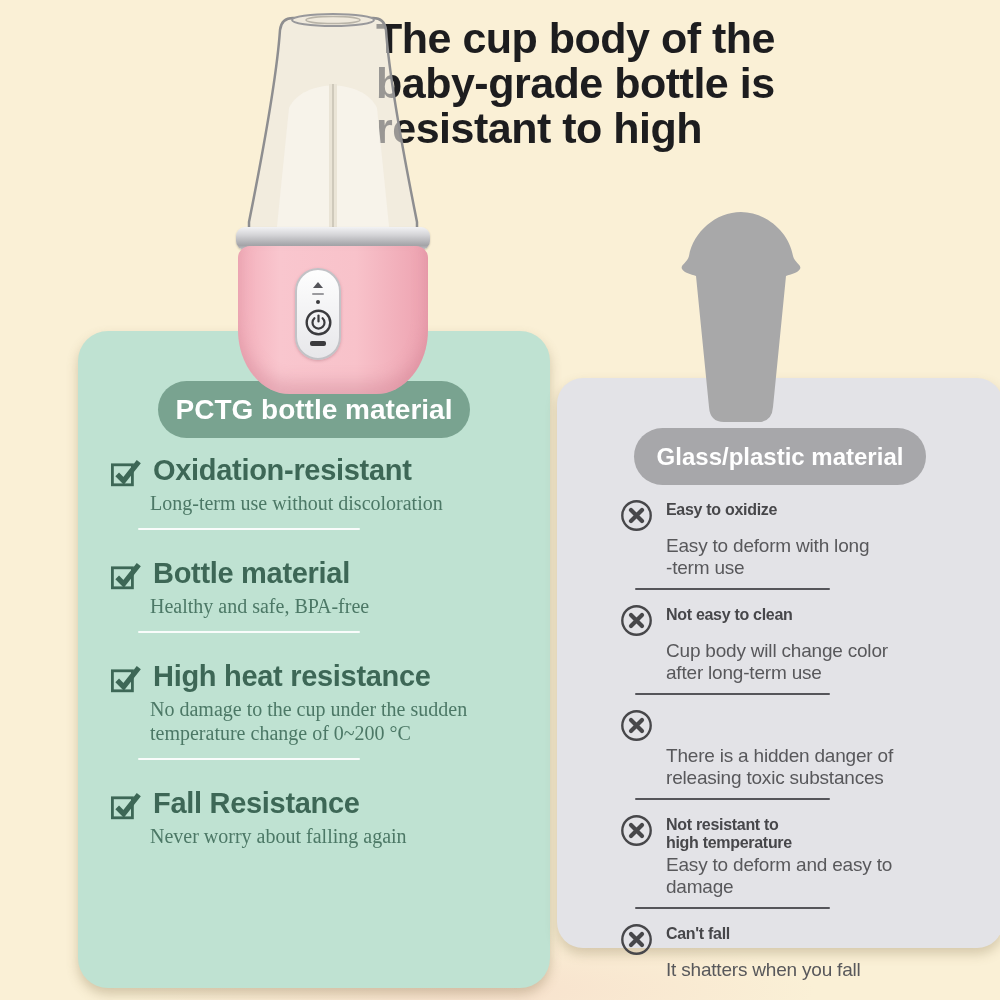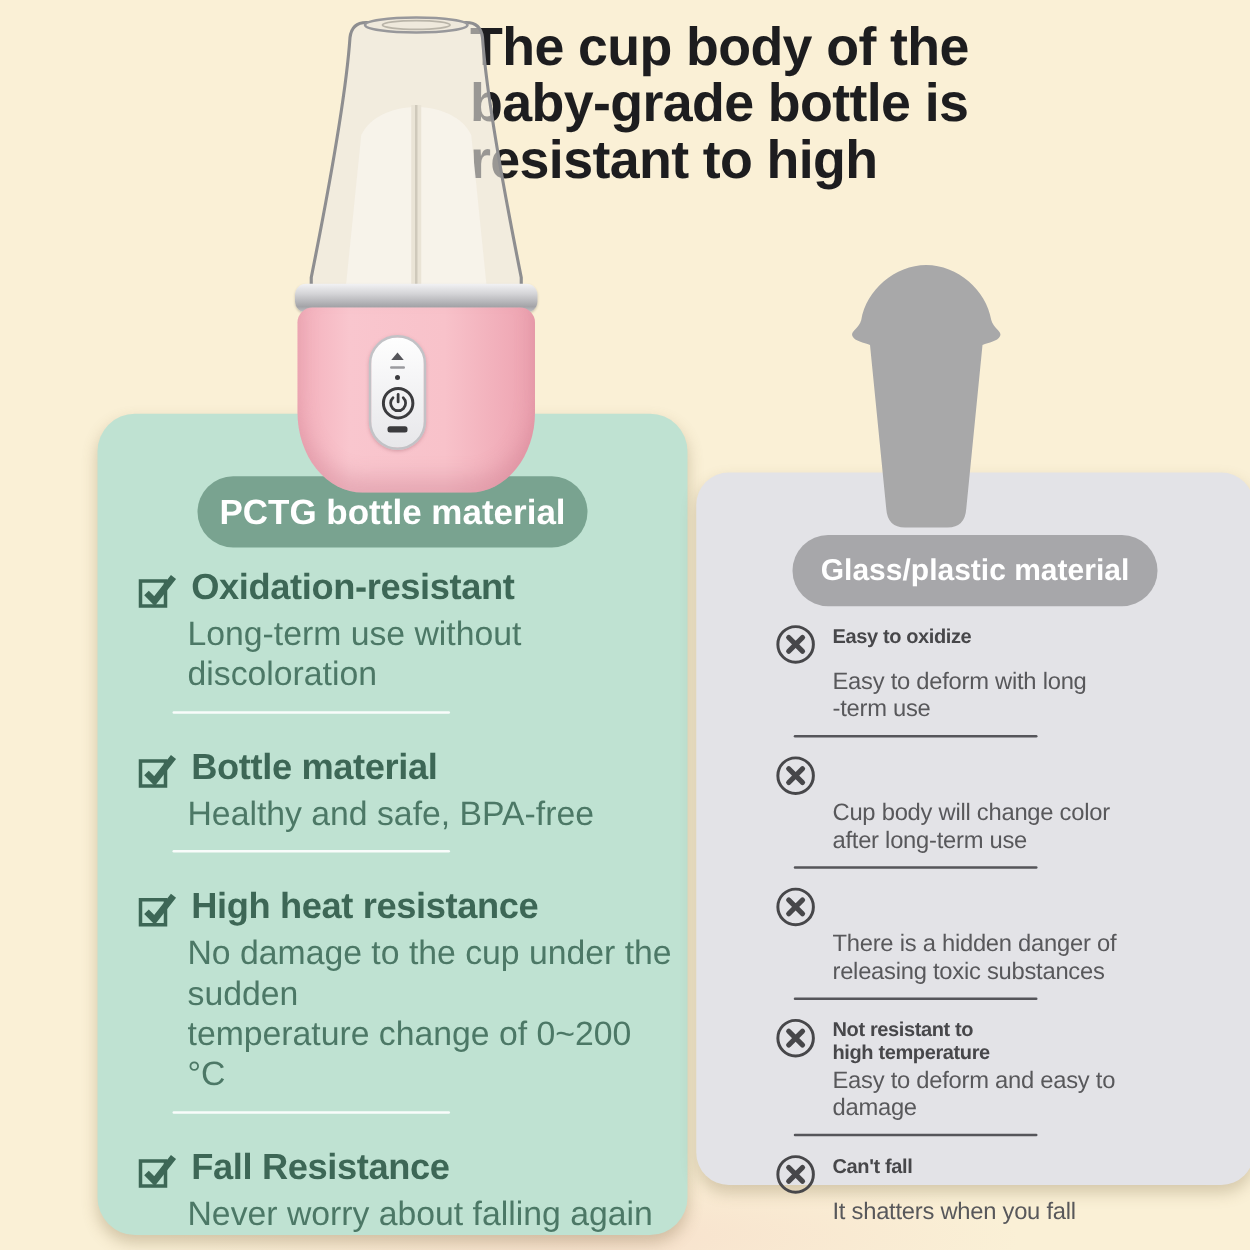--- a/index.html
+++ b/index.html
@@ -34,22 +34,23 @@
     margin:50px auto 0 auto;height:57px;border-radius:29px;
     display:flex;align-items:center;justify-content:center;
     color:#fff;font-weight:bold;position:relative;z-index:3;
   }
   .pill-left{width:312px;background:var(--teal);font-size:28px;margin-bottom:16px;}
   .pill-right{width:292px;background:var(--gray-pill);font-size:24px;margin-bottom:16px;}
   .litem .lhead{display:flex;align-items:flex-start;gap:11px;margin-left:32px;}
   .check-icon{flex:0 0 auto;width:32px;height:32px;margin-top:2px;}
   .ltitle{font-size:29px;font-weight:bold;color:var(--green-dark);line-height:1.15;letter-spacing:-0.3px;}
   .ldesc{
-    margin:3px 10px 0 72px;font-size:27px;color:var(--green-mid);line-height:1.2;
+    margin:3px 10px 0 72px;font-size:20px;color:var(--green-mid);line-height:1.2;
     white-space:pre-line;
+    font-family:Liberation Serif, serif;
   }
   .ldivider{height:2px;width:222px;margin:13px 0 27px 60px;background:rgba(255,255,255,.9);border-radius:2px;}
   
   .panel-right{
     left:557px;top:378px;width:446px;height:570px;background:var(--gray-panel);
     box-shadow:0 6px 12px rgba(120,100,60,.28);z-index:1;border-radius:26px;
   }
   .ritem .rhead{display:flex;align-items:flex-start;gap:13px;margin-left:63px;}
   .x-icon{flex:0 0 auto;width:33px;height:33px;margin-top:-2px;}
   .rtitle{font-size:16px;font-weight:bold;color:var(--gray-dark);line-height:1.1;
@@ -178,20 +179,21 @@
   </div>
 
   <div class="ritem">
     <div class="rhead">
       <span class="x-icon">
         <svg viewBox="0 0 36 36" width="33" height="33">
             <circle cx="18" cy="18" r="15.5" fill="none" stroke="#47474A" stroke-width="2.6"></circle>
             <path d="M12 12 L24 24 M24 12 L12 24" stroke="#47474A" stroke-width="4.6" stroke-linecap="round"></path>
           </svg>
       </span>
+      <span class="rtitle">Not easy to clean</span>
     </div>
     <div class="rdesc">Cup body will change color
 after long-term use</div>
     <div class="rdivider"></div>
   </div>
 
   <div class="ritem">
     <div class="rhead">
       <span class="x-icon">
         <svg viewBox="0 0 36 36" width="33" height="33">

